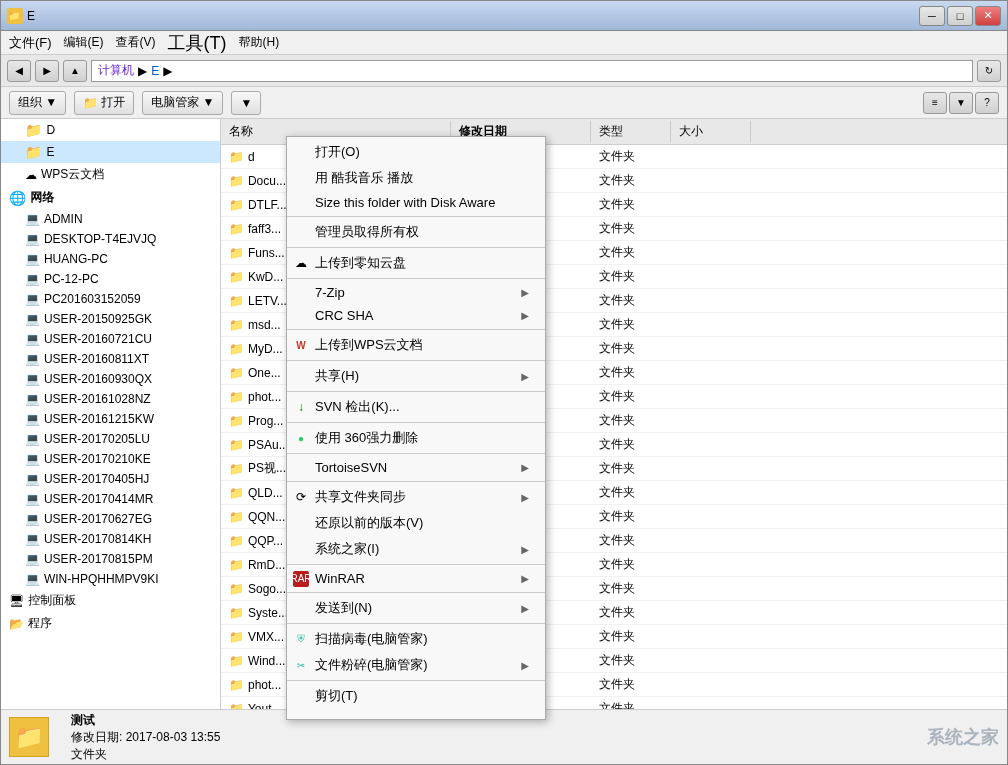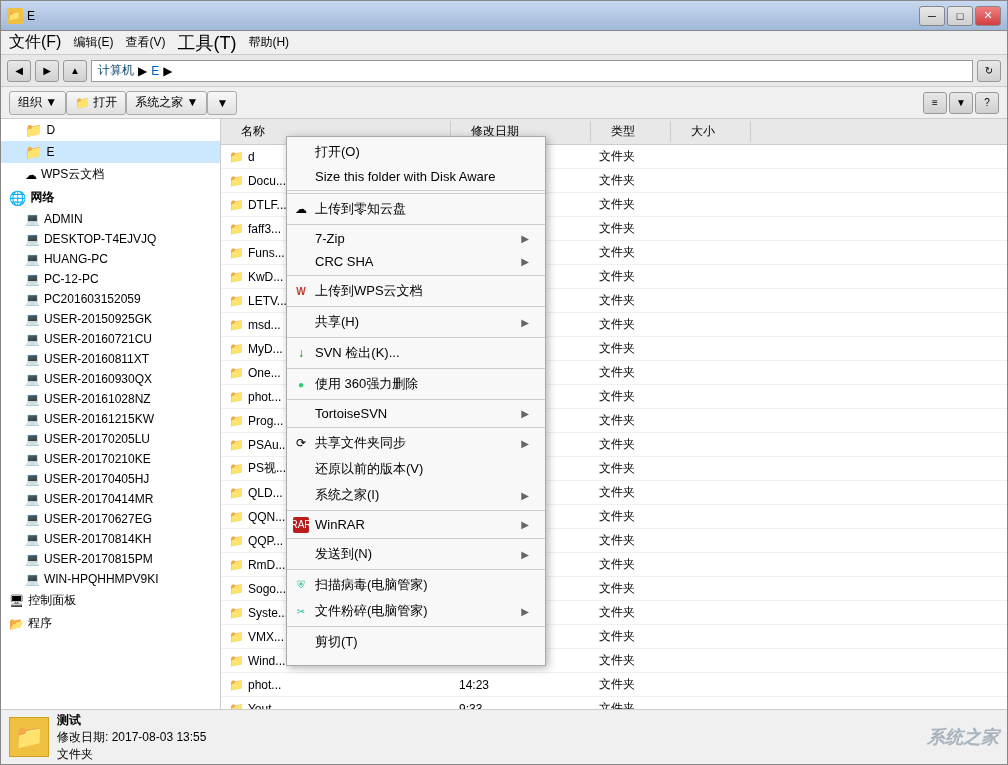--- a/index.html
+++ b/index.html
@@ -116,20 +116,21 @@
       color: #888;
     }
 
     
     .toolbar {
       height: 32px;
       background: #f0f0f0;
       display: flex;
       align-items: center;
       padding: 0 8px;
+      gap: 8px;
       border-bottom: 1px solid #ccc;
       flex-shrink: 0;
     }
     .toolbar-btn {
       height: 24px;
       background: linear-gradient(to bottom, #f8f8f8, #e0e0e0);
       border: 1px solid #aaa;
       border-radius: 3px;
       padding: 0 8px;
       cursor: pointer;
@@ -180,27 +181,27 @@
     .file-list-header {
       display: flex;
       background: #e8e8e8;
       border-bottom: 1px solid #ccc;
       padding: 2px 0;
       position: sticky;
       top: 0;
       z-index: 1;
     }
     .file-list-header div {
-      padding: 2px 20px;
+      padding: 2px 8px;
       font-size: 12px;
       border-right: 1px solid #ccc;
       cursor: pointer;
     }
     .col-name { width: 230px; }
-    .col-date { width: 140px; }
+    .col-date { width: 140px; font-weight: bold; }
     .col-type { width: 80px; }
     .col-size { width: 80px; }
 
     .file-row {
       display: flex;
       align-items: center;
       padding: 2px 0;
       border-bottom: 1px solid #f0f0f0;
       cursor: pointer;
     }
@@ -223,26 +224,25 @@
       gap: 8px;
       flex-shrink: 0;
     }
     .status-icon {
       width: 40px; height: 40px;
       background: #f0c040;
       border: 1px solid #d0a020;
       display: flex; align-items: center; justify-content: center;
       font-size: 24px;
     }
-    .status-text { font-size: 12px; }
+    .status-text { font-size: 12px; margin-left: 14px; }
     .status-watermark {
       margin-left: auto;
       font-size: 20px;
       color: rgba(100,100,100,0.4);
-      font-style: italic;
       text-align: center;
     }
 
     
     .context-menu {
       position: absolute;
       top: 135px;
       left: 285px;
       width: 260px;
       background: #f8f8f8;
@@ -293,50 +293,50 @@
       <span class="title-bar-text">E</span>
     </div>
     <div class="title-bar-controls">
       <div class="title-btn">─</div>
       <div class="title-btn">□</div>
       <div class="title-btn close">✕</div>
     </div>
   </div>
 
   <div style="height:24px;background:#f0f0f0;border-bottom:1px solid #ccc;display:flex;align-items:center;padding:0 8px;gap:12px;flex-shrink:0;">
-    <span style="font-size:16px;cursor:pointer;">文件(F)</span>
+    <span style="font-size:13px;cursor:pointer;">文件(F)</span>
     <span style="font-size:12px;cursor:pointer;">编辑(E)</span>
     <span style="font-size:12px;cursor:pointer;">查看(V)</span>
     <span style="font-size:18px;cursor:pointer;">工具(T)</span>
     <span style="font-size:12px;cursor:pointer;">帮助(H)</span>
   </div>
 
   <div class="address-bar">
     <div class="nav-btn">◀</div>
     <div class="nav-btn">▶</div>
     <div class="nav-btn">▲</div>
     <div class="address-path">
-      <span style="color:#0c4a6e;cursor:pointer;">计算机</span>
+      <span style="color:#6d28d9;cursor:pointer;">计算机</span>
       <span> ▶ </span>
       <span style="color:#0060c0;cursor:pointer;">E</span>
       <span> ▶</span>
     </div>
     <div class="nav-btn">↻</div>
   </div>
 
   <div class="toolbar">
     <div class="toolbar-btn">
       <span>组织 ▼</span>
     </div>
     <div class="toolbar-btn">
       <span style="color:#f0c040;">📁</span>
       <span>打开</span>
     </div>
     <div class="toolbar-btn">
-      <span>系统之家 ▼</span>
+      <span>电脑管家 ▼</span>
     </div>
     <div class="toolbar-btn">
       <span>▼</span>
     </div>
     <div class="toolbar-view-btns">
       <div class="nav-btn">≡</div>
       <div class="nav-btn">▼</div>
       <div class="nav-btn">?</div>
     </div>
   </div>
@@ -684,23 +684,29 @@
     <div class="status-watermark">
       <span style="color:rgba(100,120,140,0.5);font-size:18px;font-weight:bold;">系统之家</span>
     </div>
   </div>
 
   <div class="context-menu">
     <div class="cm-item">
       <span>打开(O)</span>
     </div>
     <div class="cm-item">
+      <span>用 酷我音乐 播放</span>
+    </div>
+    <div class="cm-item">
       <span>Size this folder with Disk Aware</span>
     </div>
     <div class="cm-separator"></div>
+    <div class="cm-item">
+      <span>管理员取得所有权</span>
+    </div>
     <div class="cm-separator"></div>
     <div class="cm-item">
       <span class="cm-icon">☁</span>
       <span>上传到零知云盘</span>
     </div>
     <div class="cm-separator"></div>
     <div class="cm-item">
       <span>7-Zip</span>
       <span class="cm-arrow">▶</span>
     </div>

